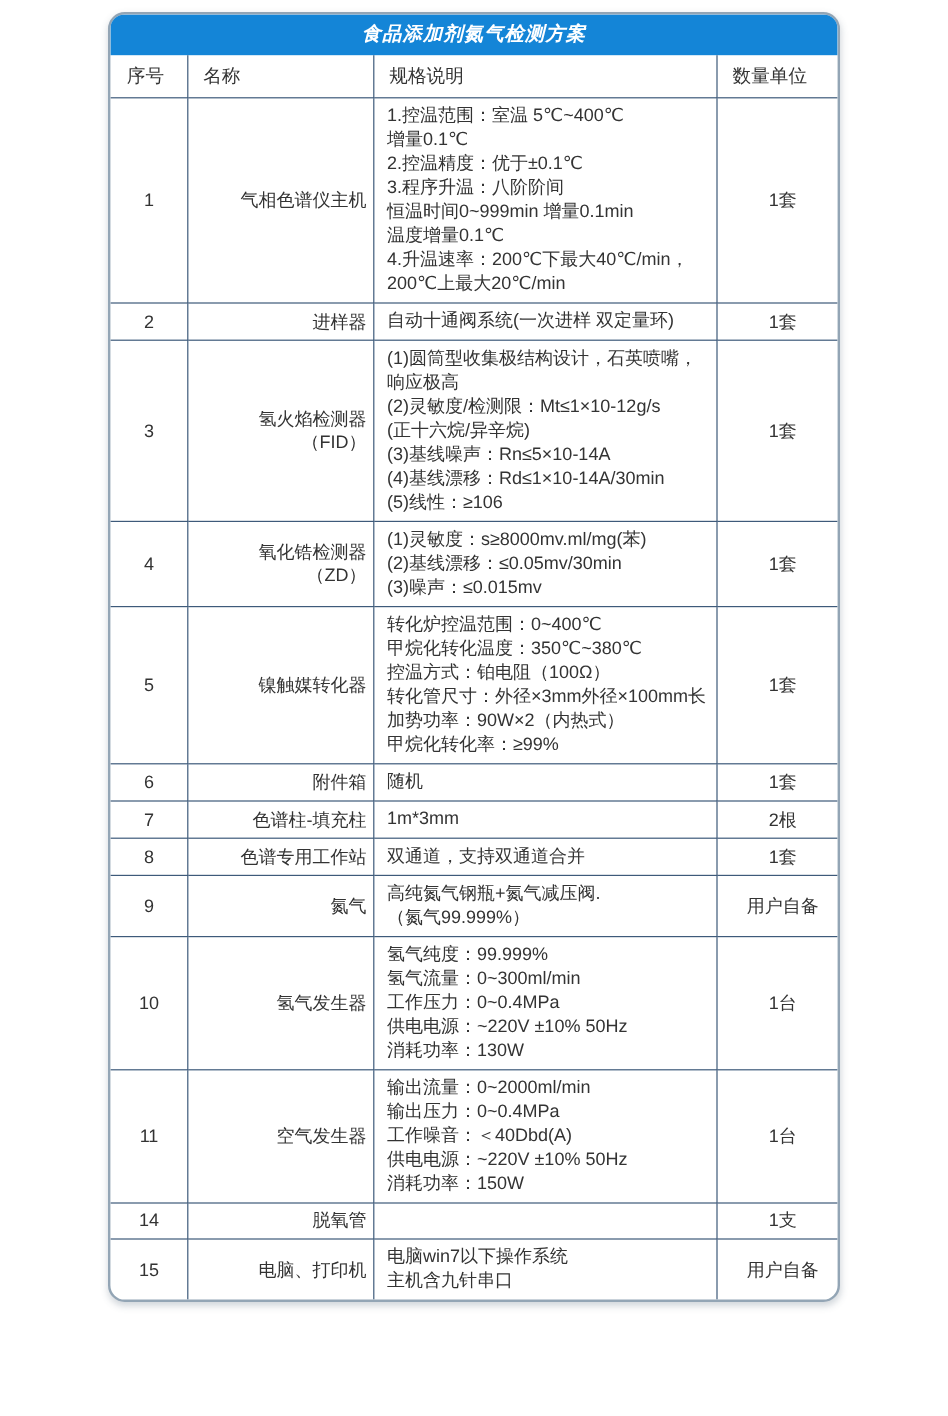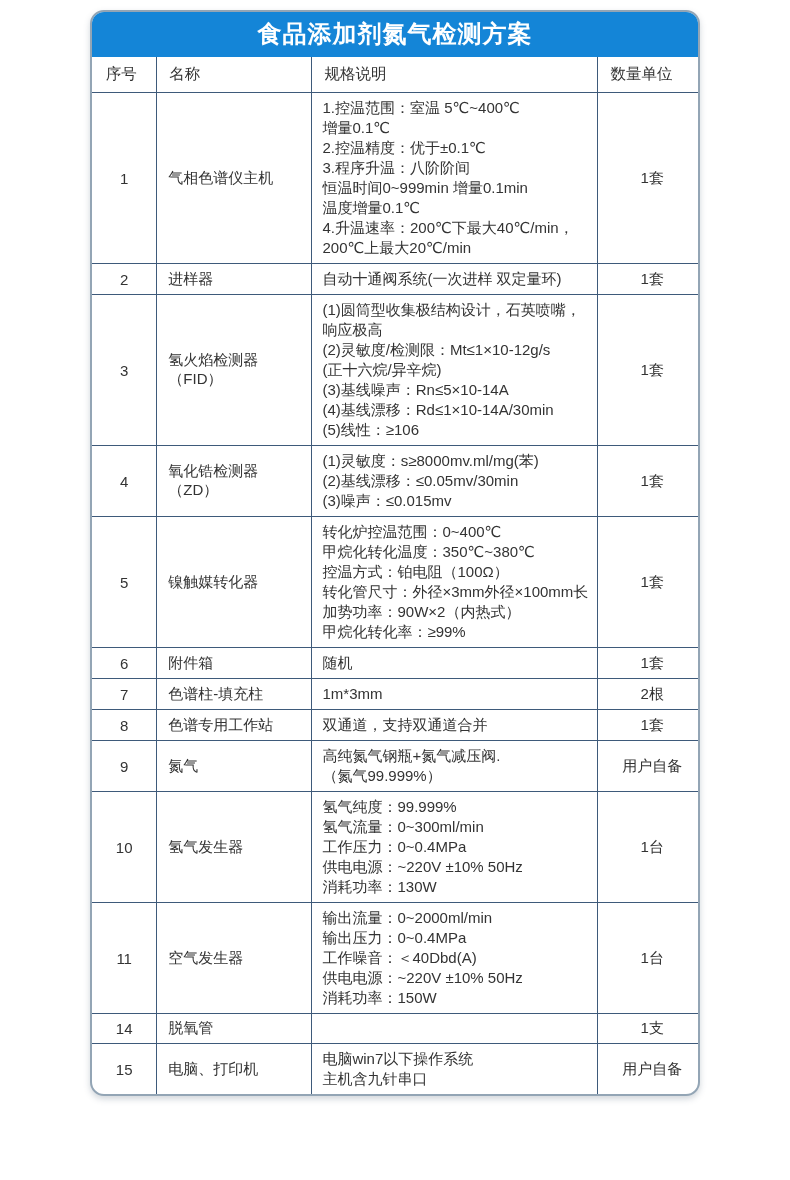--- a/index.html
+++ b/index.html
@@ -21,24 +21,25 @@
     border: 2px solid var(--outer-border, #93a5b5);
     border-radius: 14px;
     overflow: hidden;
     box-shadow: 0 3px 6px rgba(70, 90, 110, 0.25);
     background: #ffffff;
   }
   .title-bar {
     background: var(--header-bg, #1485d7);
     color: var(--title-text, #ffffff);
     text-align: center;
-    font-size: 24px;
+    font-size: 16px;
     font-weight: bold;
     padding: 6px 0 7px 0;
     letter-spacing: 1px;
+    font-style: italic;
   }
   table.spec {
     width: 100%;
     border-collapse: collapse;
     table-layout: fixed;
     color: var(--text, #333333);
   }
   table.spec col.w-no   { width: 10.7%; }
   table.spec col.w-name { width: 25.6%; }
   table.spec col.w-spec { width: 47.2%; }
@@ -63,21 +64,21 @@
     font-size: 15.5px;
     padding: 7px 10px 7px 12px;
   }
   table.spec thead th.h-no { text-align: center; padding-left: 4px; }
 
   td.c-no {
     text-align: center;
     padding: 5px 2px;
   }
   td.c-name {
-    text-align: left;
+    text-align: right;
     padding: 5px 6px 5px 11px;
     font-size: 14.5px;
   }
   td.c-spec {
     text-align: left;
     padding: 5px 8px 5px 10px;
   }
   td.c-spec .spec-line {
     line-height: 20px;
   }

